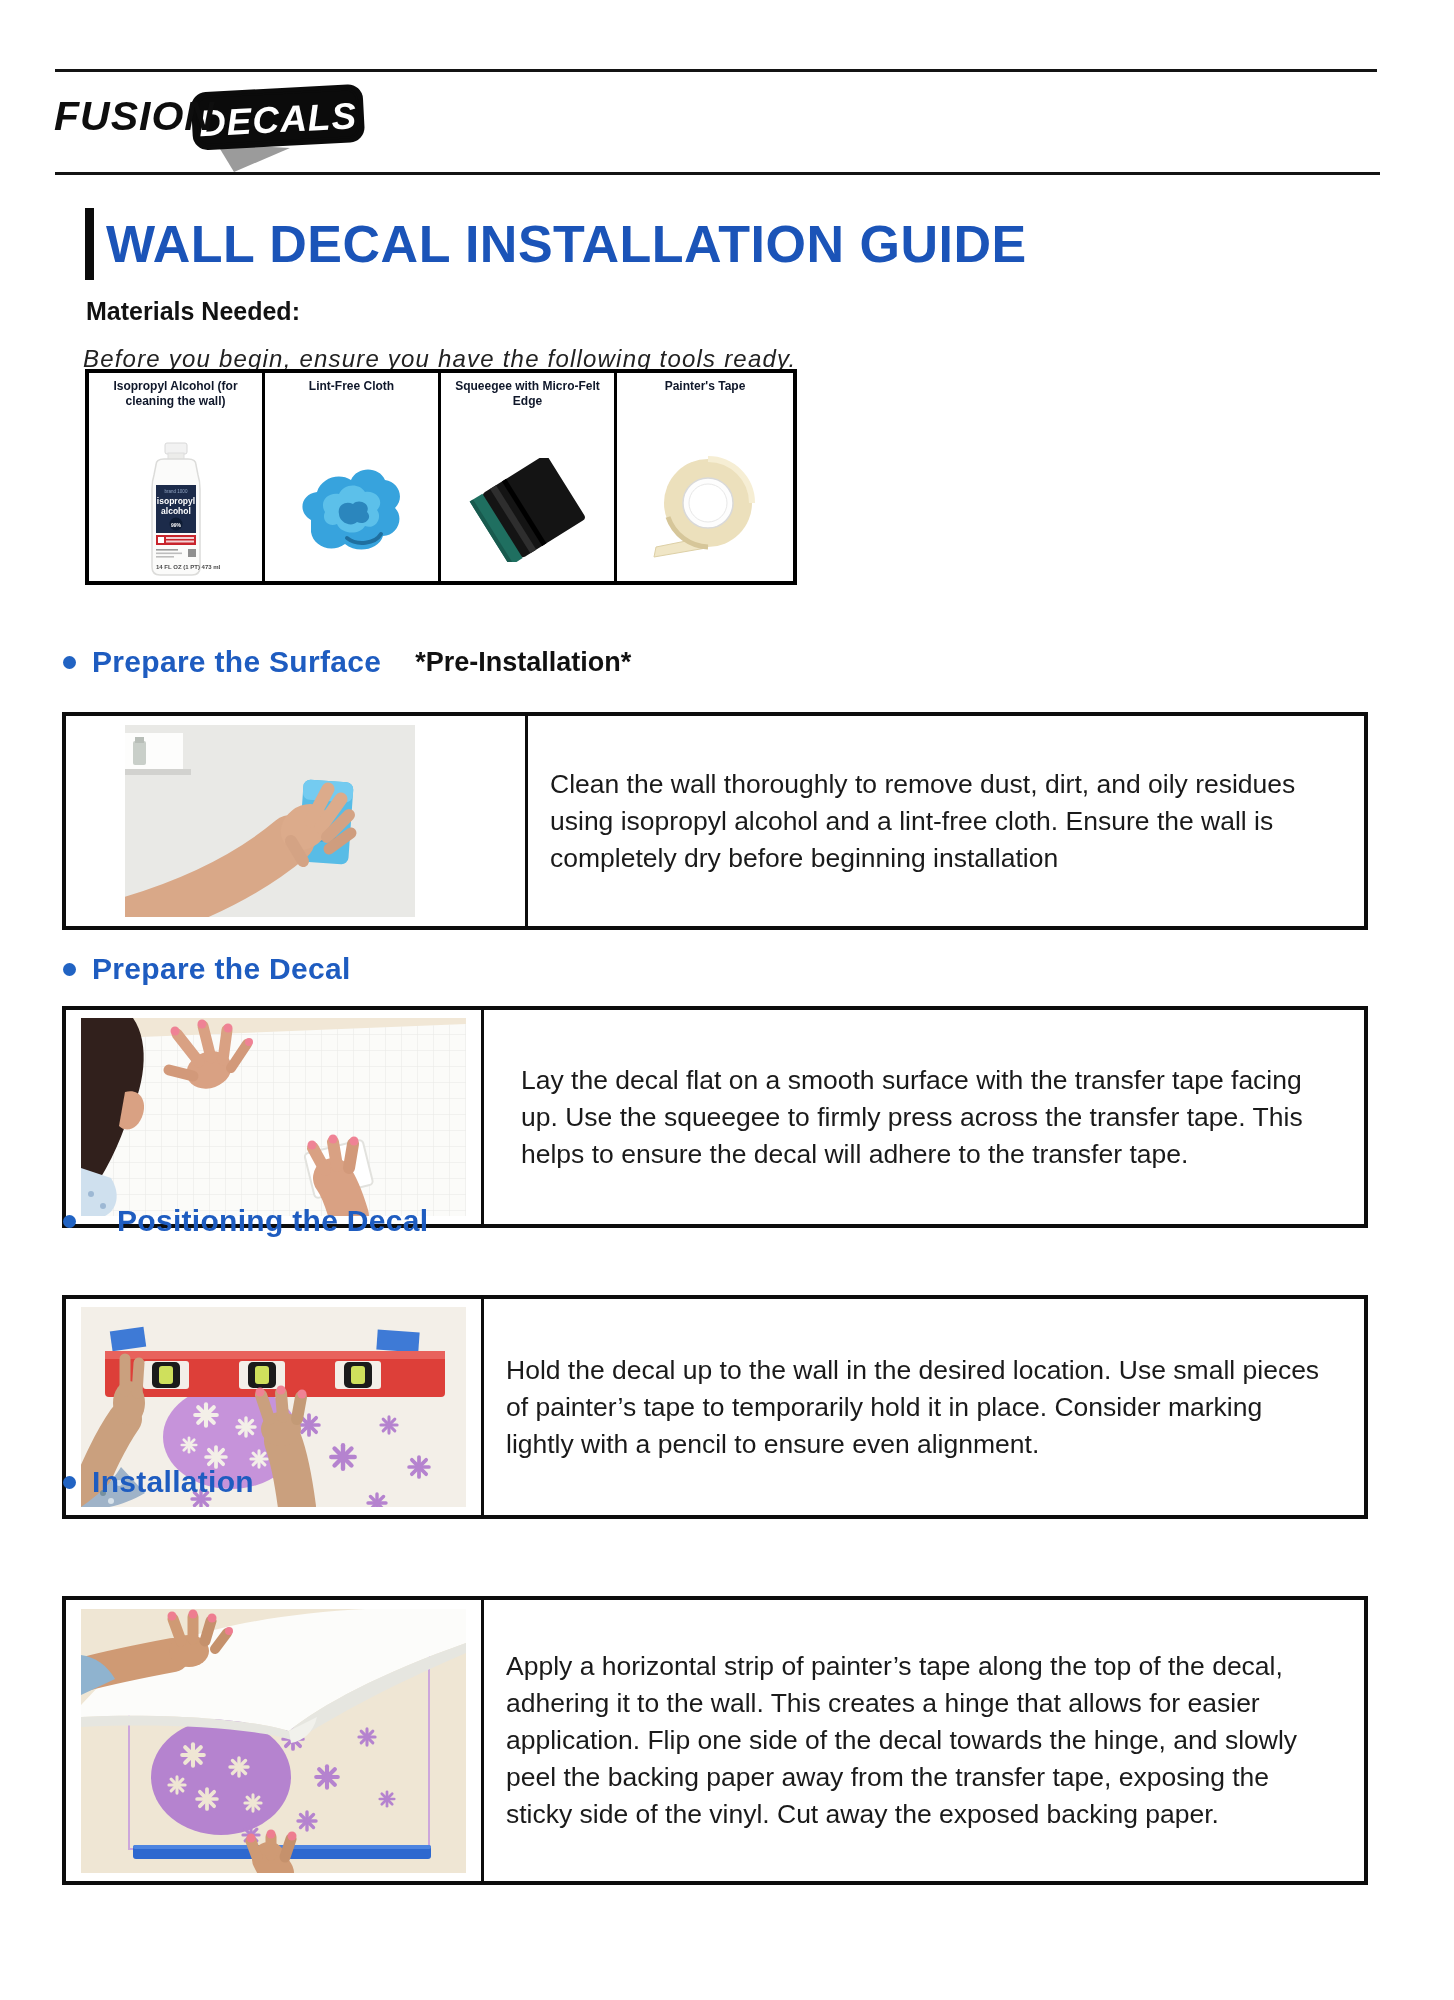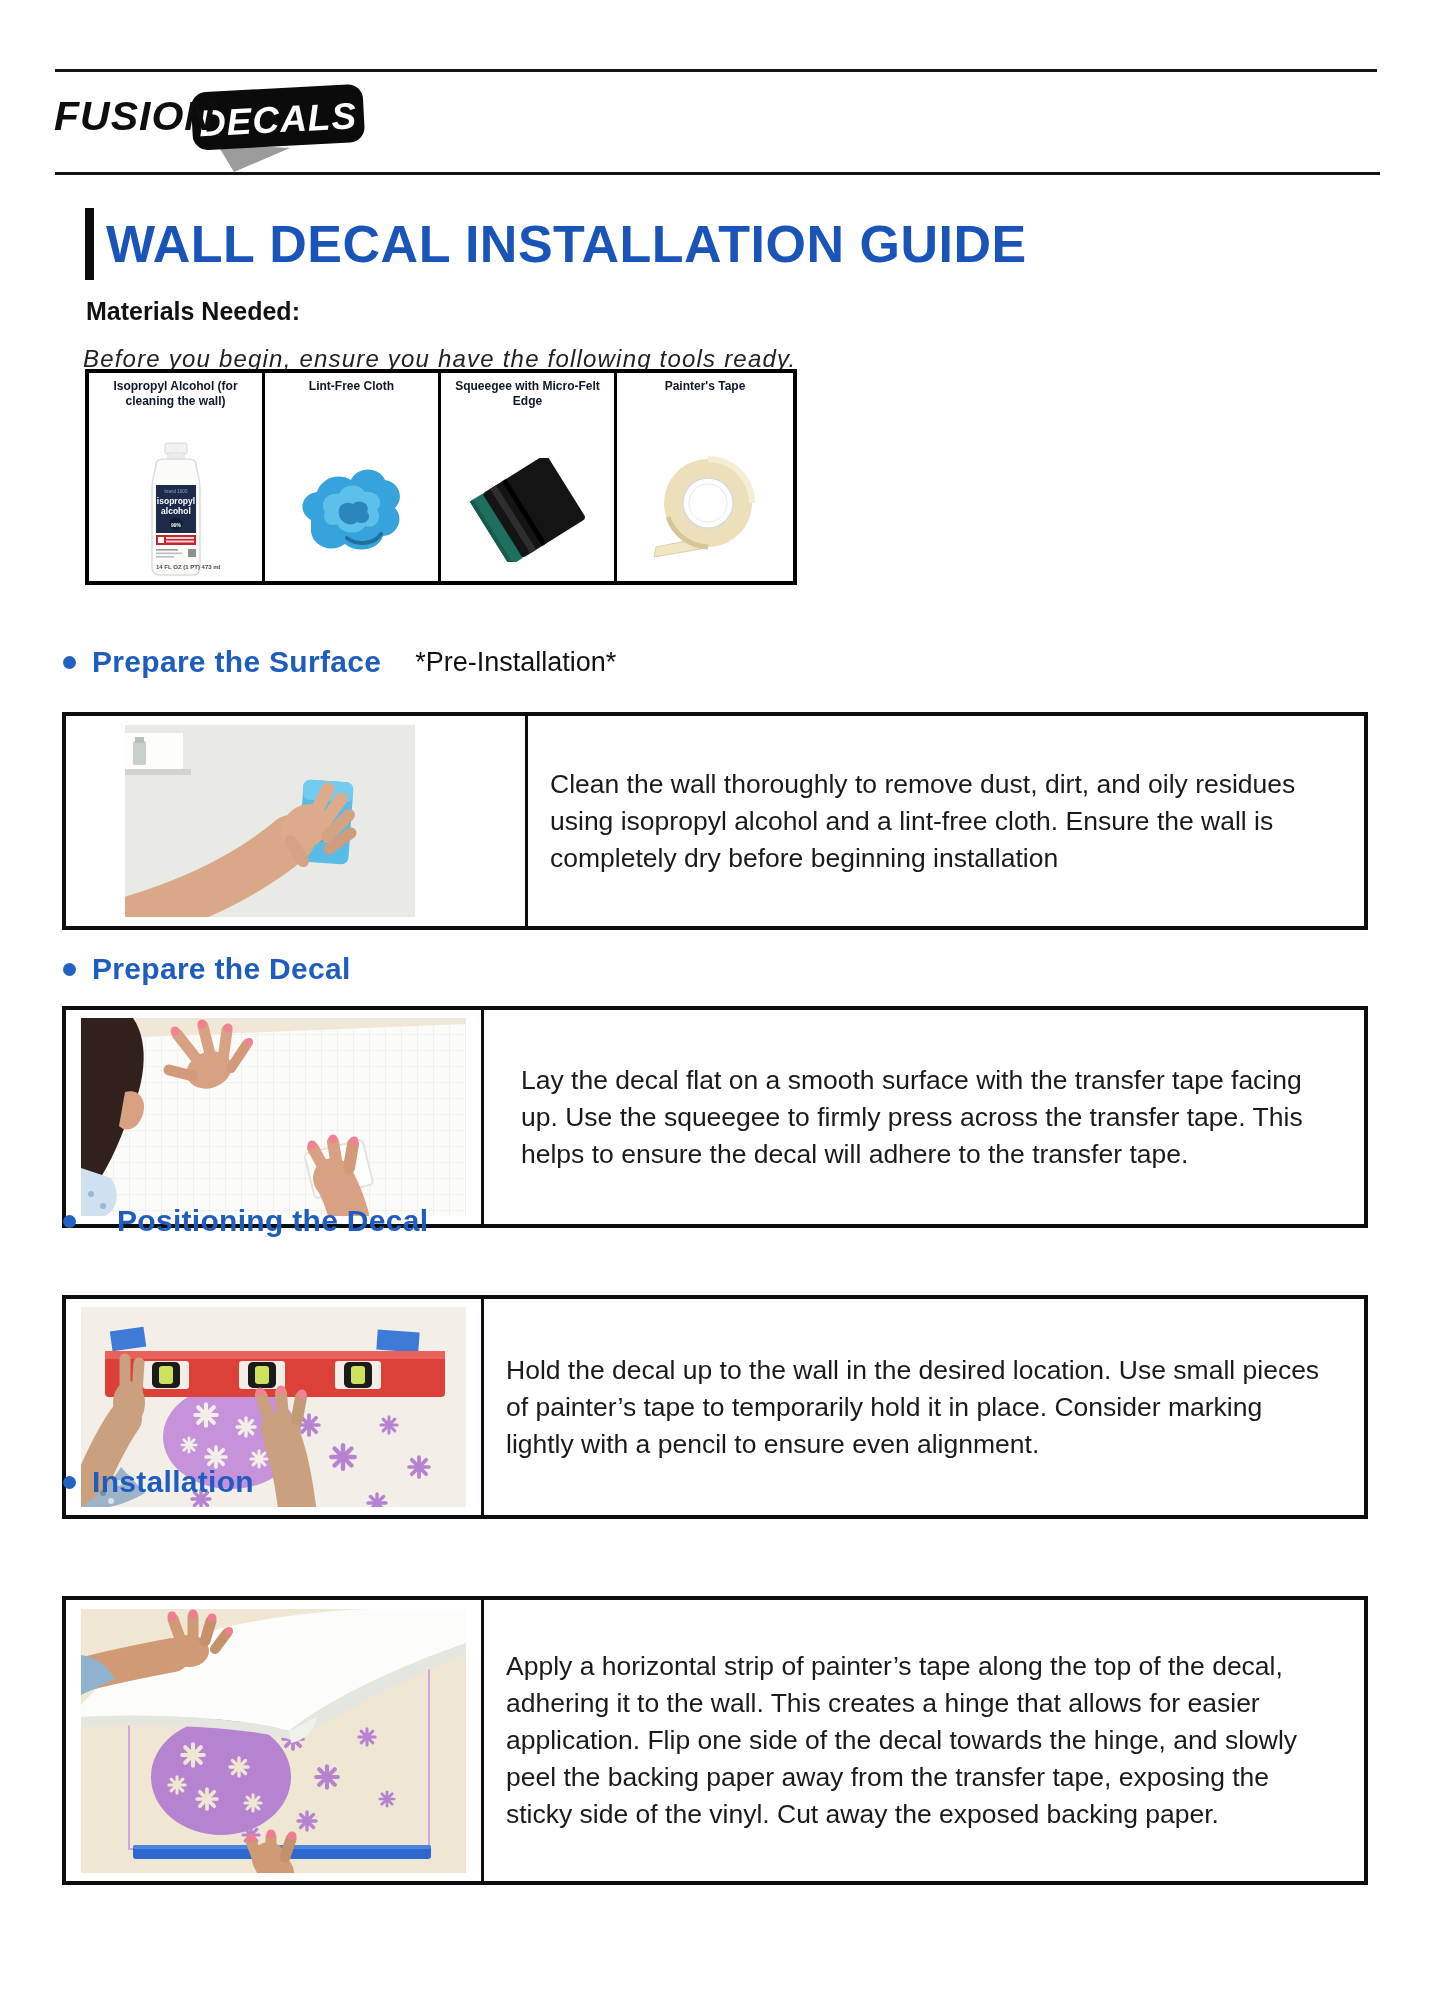--- a/index.html
+++ b/index.html
@@ -16,21 +16,21 @@
   #materials-subtitle{position:absolute;left:83px;top:333px;font-size:24px;font-style:italic;color:#222;letter-spacing:1.2px;margin-top:12px;}
   #materials-table{position:absolute;left:85px;top:369px;width:712px;height:216px;
         border:4px solid #000;box-sizing:border-box;display:grid;grid-template-columns:repeat(4,1fr);background:#fff;}
   .mat-cell{border-right:3px solid #000;display:flex;flex-direction:column;align-items:center;box-sizing:border-box;padding:6px 4px 4px;}
   .mat-cell:last-child{border-right:none;}
   .mat-label{font-size:12px;font-weight:700;color:#0f172a;text-align:center;line-height:1.28;min-height:62px;display:flex;align-items:flex-start;justify-content:center;}
   .mat-img{flex:1;display:flex;align-items:center;justify-content:center;}
   .section-heading{position:absolute;display:flex;align-items:center;}
   .bullet{width:13px;height:13px;border-radius:50%;background:#2163c3;margin-right:16px;flex:0 0 auto;}
   .sec-title{font-size:30px;font-weight:700;color:#1e5cc0;letter-spacing:0.3px;white-space:nowrap;}
-  .sec-note{font-size:27px;font-weight:400;color:#111;margin-left:34px;white-space:nowrap;}
+  .sec-note{font-size:27px;font-weight:700;color:#111;margin-left:34px;white-space:nowrap;}
   .step-box{position:absolute;left:62px;width:1306px;border:4px solid #0d0d0d;box-sizing:border-box;display:flex;background:#fff;}
   .img-cell{width:418px;flex:0 0 418px;border-right:3px solid #0d0d0d;box-sizing:border-box;
         display:flex;align-items:center;padding:12px 0 12px 15px;}
   .txt-cell{flex:1;display:flex;align-items:center;padding:12px 44px 12px 22px;
         font-size:26.5px;line-height:37px;color:#1a1a1a;}
   #box1{top:712px;height:218px;padding-left:44px;}
   #box2{top:1006px;height:222px;gap:15px;}
   #box3{top:1295px;height:224px;}
   #box4{top:1596px;height:289px;}
   #sec1{left:63px;top:645px;}

